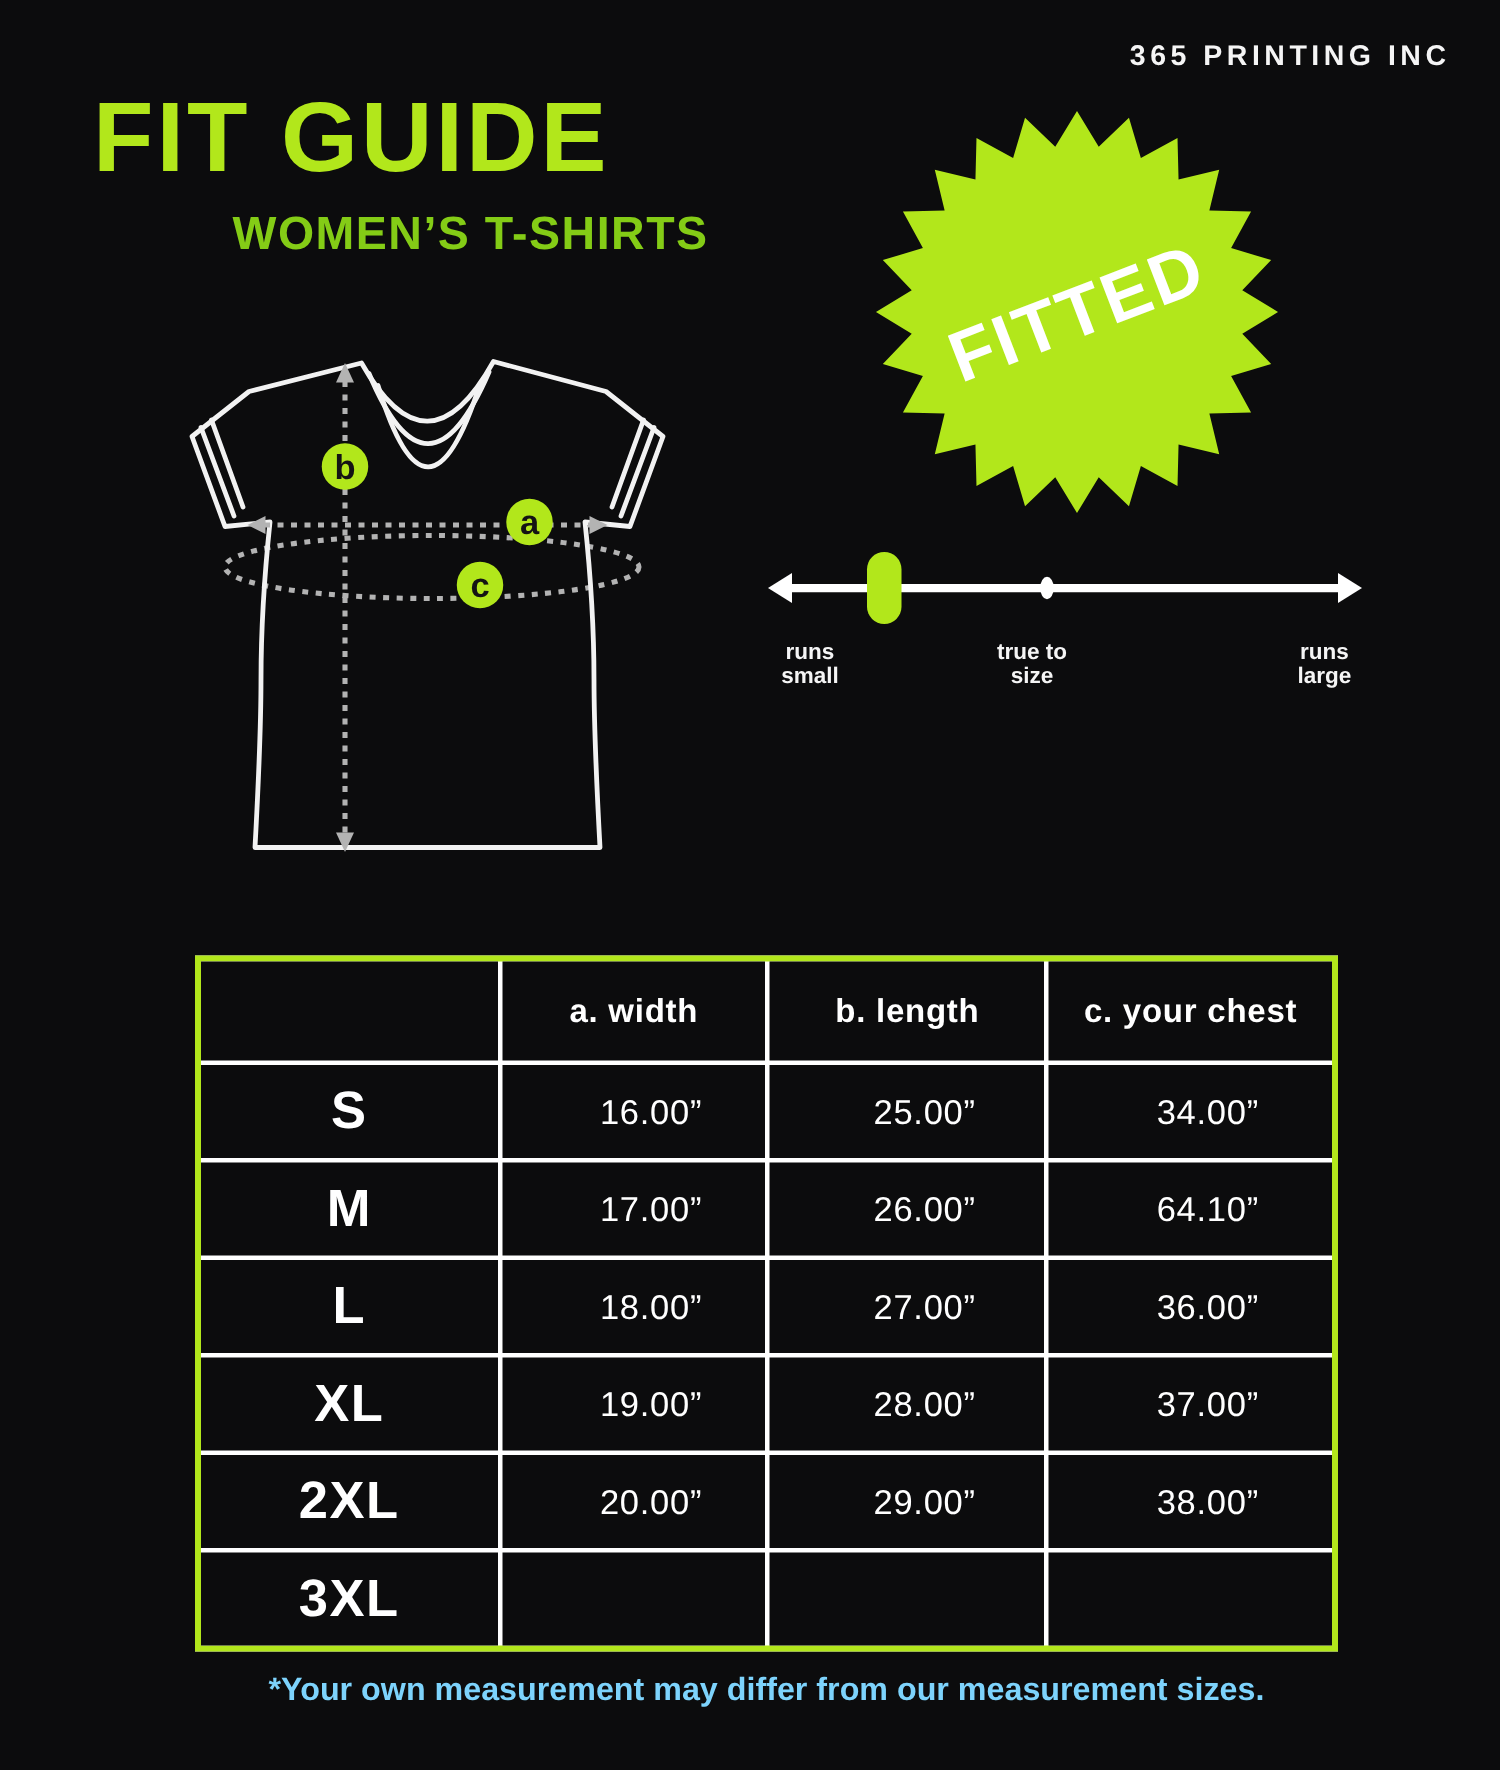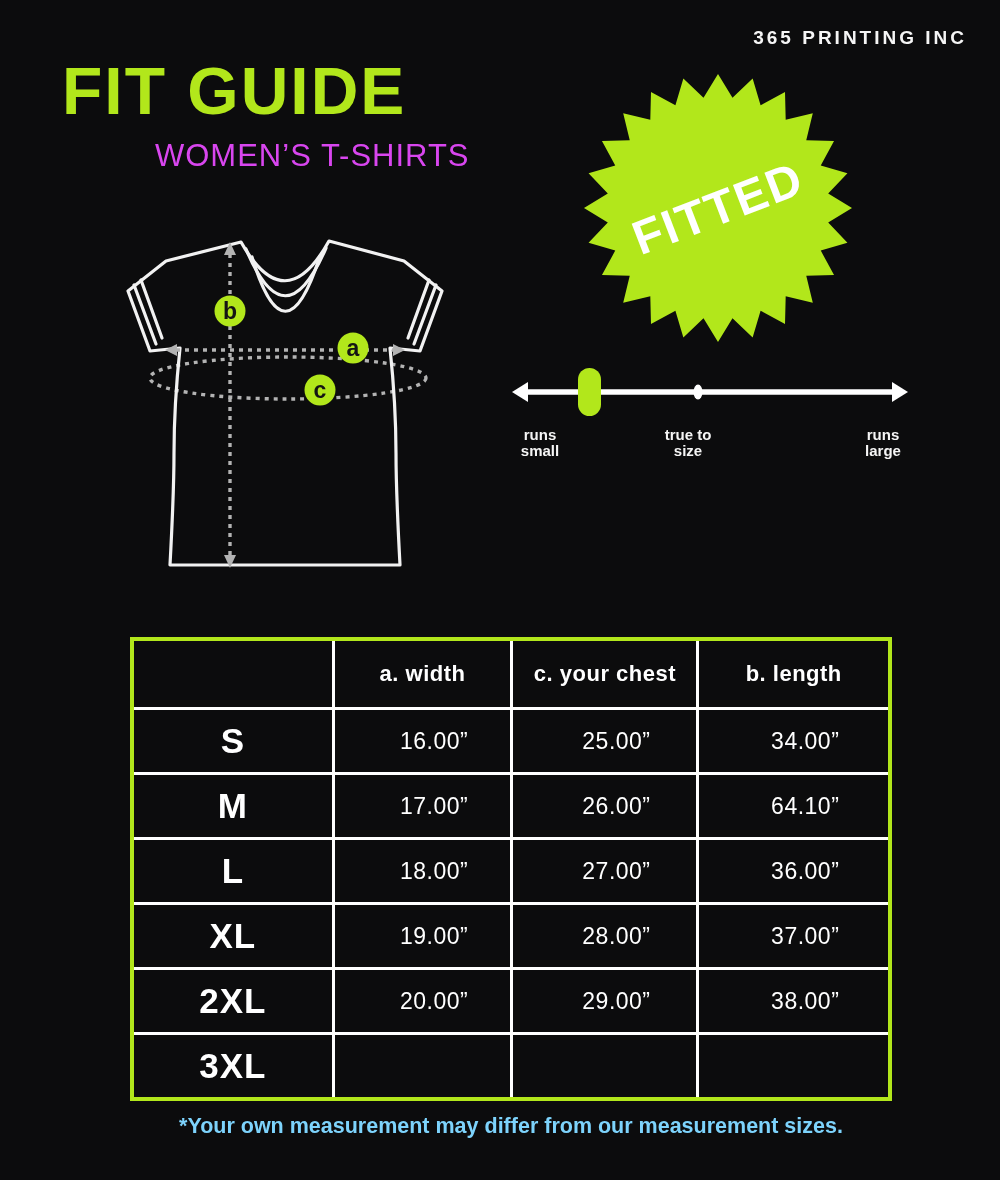--- a/index.html
+++ b/index.html
@@ -19,22 +19,22 @@
     letter-spacing: 3px; color: #f5f5f5; text-align: center;
   }
   .title-main {
     left: 62px; top: 58px;
     font-size: 66px; font-weight: 800;
     letter-spacing: 2px; color: #b2e71b;
     line-height: 1;
   }
   .title-sub {
     left: 155px; top: 138px;
-    font-size: 31px; font-weight: normal;
-    letter-spacing: 1px; color: #d946ef;
+    font-size: 31px; font-weight: bold;
+    letter-spacing: 1px; color: #84cc16;
   }
 
   
   .tshirt-wrap { left: 113px; top: 228px; width: 345px; height: 350px; }
   .shirt-line { fill: none; stroke: #f2f2f2; stroke-width: 3.2; stroke-linejoin: round; stroke-linecap: round; }
   .dash-line { fill: none; stroke: #b3b3b3; stroke-width: 3.4; stroke-dasharray: 4 5; }
   .dash-arrow { fill: #b3b3b3; }
   .marker-circle { fill: #b2e71b; }
   .marker-letter {
     font-family: "Liberation Sans", sans-serif;
@@ -149,22 +149,22 @@
   <div>size</div>
 </div>
 <div class="abs scale-label lbl-large">
   <div>runs</div>
   <div>large</div>
 </div>
 
 <div class="abs size-table">
   <div class="cell"></div>
   <div class="cell col-header">a. width</div>
+  <div class="cell col-header">b. length</div>
   <div class="cell col-header">c. your chest</div>
-  <div class="cell col-header">b. length</div>
 
   <div class="cell size-label">S</div>
   <div class="cell value">16.00”</div>
   <div class="cell value">25.00”</div>
   <div class="cell value">34.00”</div>
 
   <div class="cell size-label">M</div>
   <div class="cell value">17.00”</div>
   <div class="cell value">26.00”</div>
   <div class="cell value">64.10”</div>

